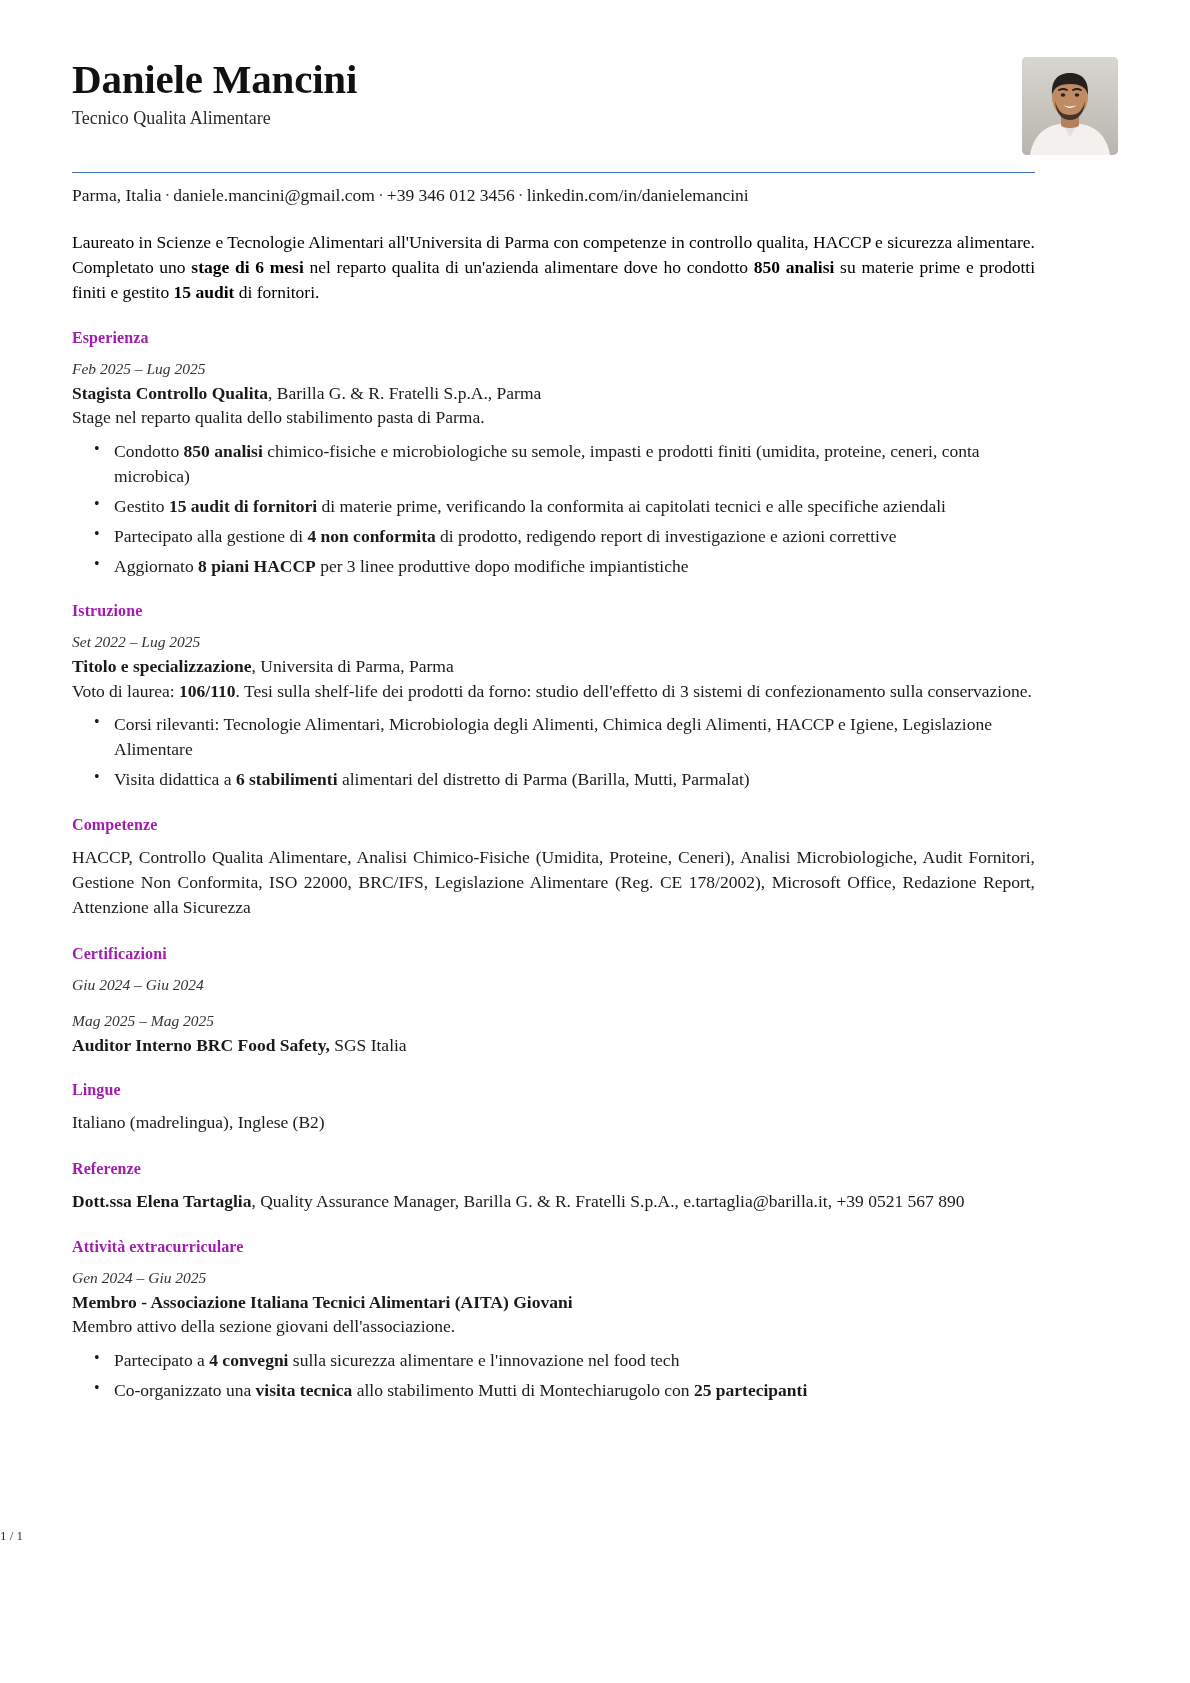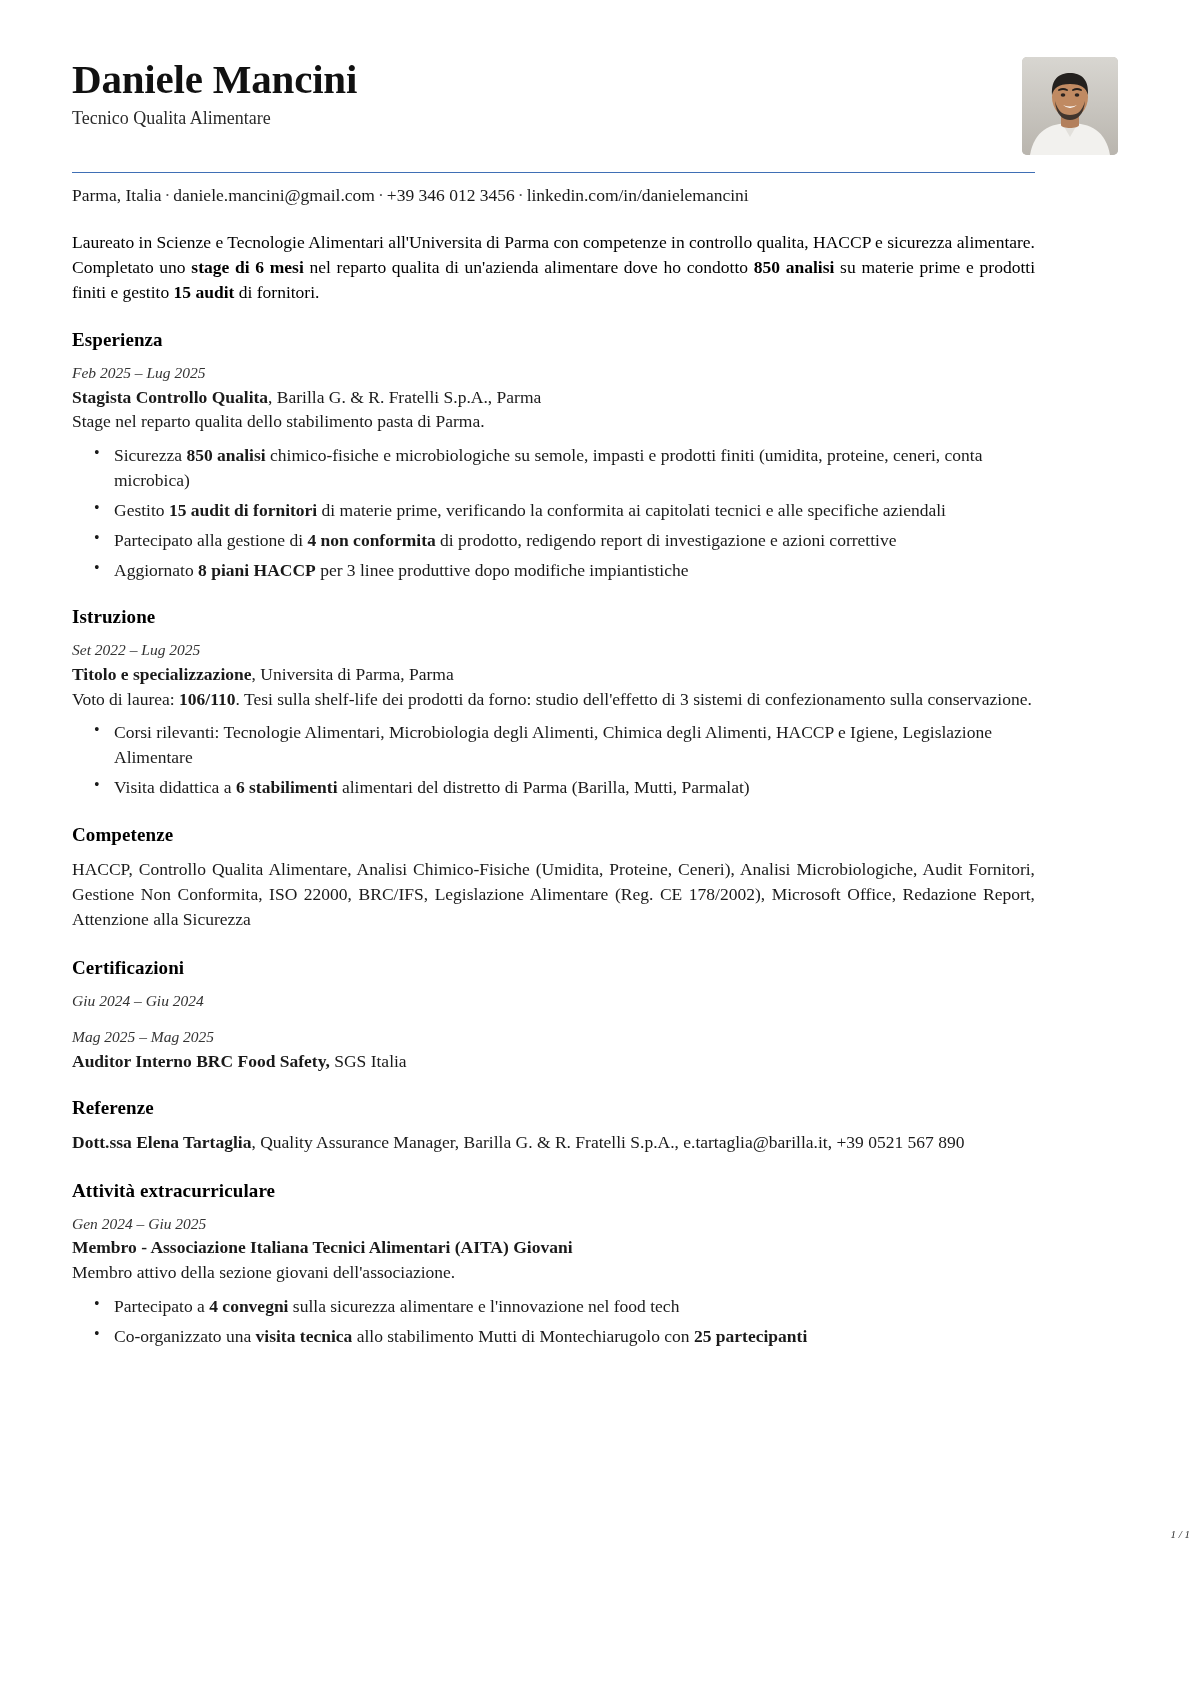--- a/index.html
+++ b/index.html
@@ -73,25 +73,25 @@
     margin-top: 22px;
     font-size: 17.5px;
     line-height: 1.44;
     text-align: justify;
     color: #000000;
   }
 
   
   .section { margin-top: 24px; }
   .section-title {
-    font-size: 19px;
+    font-size: 16px;
     font-weight: 700;
     letter-spacing: 0.1px;
     margin: 0 0 11px 0;
-    color: #000000;
+    color: #a21caf;
   }
   .entry { margin-bottom: 2px; }
   .entry + .entry { margin-top: 15px; }
   .entry-date {
     font-style: italic;
     font-size: 15.5px;
     line-height: 1.4;
     color: #333333;
     margin-bottom: 1px;
   }
@@ -130,24 +130,23 @@
     line-height: 1.44;
     text-align: justify;
   }
   b, strong { font-weight: 700; text-align: center; }
 
   .footer {
     position: absolute;
     left: 0;
     right: 0;
     top: 1528px;
-    text-align: right;
-    font-size: 11px;
+    text-align: left;
+    font-size: 13px;
     color: #333333;
-    font-style: italic;
   }
 </style>
 </head>
 <body>
 
 <div class="page">
 
   <div class="header">
     <h1 class="name">Daniele Mancini</h1>
     <div class="subtitle">Tecnico Qualita Alimentare</div>
@@ -192,21 +191,21 @@
 
   <p class="summary"><span>Laureato in Scienze e Tecnologie Alimentari all'Universita di Parma con competenze in controllo qualita, HACCP e sicurezza alimentare. Completato uno </span><b>stage di 6 mesi</b><span> nel reparto qualita di un'azienda alimentare dove ho condotto </span><b>850 analisi</b><span> su materie prime e prodotti finiti e gestito </span><b>15 audit</b><span> di fornitori.</span></p>
 
   <div class="section">
     <h2 class="section-title">Esperienza</h2>
     <div class="entry">
       <div class="entry-date">Feb 2025 – Lug 2025</div>
       <div class="entry-head"><b>Stagista Controllo Qualita</b><span>, Barilla G. &amp; R. Fratelli S.p.A., Parma</span></div>
       <div class="entry-desc">Stage nel reparto qualita dello stabilimento pasta di Parma.</div>
       <ul class="bullets">
-        <li><span>Sicurezza </span><b>850 analisi</b><span> chimico-fisiche e microbiologiche su semole, impasti e prodotti finiti (umidita, proteine, ceneri, conta microbica)</span></li>
+        <li><span>Condotto </span><b>850 analisi</b><span> chimico-fisiche e microbiologiche su semole, impasti e prodotti finiti (umidita, proteine, ceneri, conta microbica)</span></li>
         <li><span>Gestito </span><b>15 audit di fornitori</b><span> di materie prime, verificando la conformita ai capitolati tecnici e alle specifiche aziendali</span></li>
         <li><span>Partecipato alla gestione di </span><b>4 non conformita</b><span> di prodotto, redigendo report di investigazione e azioni correttive</span></li>
         <li><span>Aggiornato </span><b>8 piani HACCP</b><span> per 3 linee produttive dopo modifiche impiantistiche</span></li>
       </ul>
     </div>
   </div>
 
   <div class="section">
     <h2 class="section-title">Istruzione</h2>
     <div class="entry">
@@ -229,20 +228,24 @@
     <h2 class="section-title">Certificazioni</h2>
     <div class="entry">
       <div class="entry-date">Giu 2024 – Giu 2024</div>
     </div>
     <div class="entry">
       <div class="entry-date">Mag 2025 – Mag 2025</div>
       <div class="entry-head"><b>Auditor Interno BRC Food Safety,</b><span> SGS Italia</span></div>
     </div>
   </div>
 
+  <div class="section">
+    <h2 class="section-title">Lingue</h2>
+    <div class="plain-para">Italiano (madrelingua), Inglese (B2)</div>
+  </div>
 
   <div class="section">
     <h2 class="section-title">Referenze</h2>
     <div class="plain-para"><b>Dott.ssa Elena Tartaglia</b><span>, Quality Assurance Manager, Barilla G. &amp; R. Fratelli S.p.A., e.tartaglia@barilla.it, +39 0521 567 890</span></div>
   </div>
 
   <div class="section">
     <h2 class="section-title">Attività extracurriculare</h2>
     <div class="entry">
       <div class="entry-date">Gen 2024 – Giu 2025</div>

